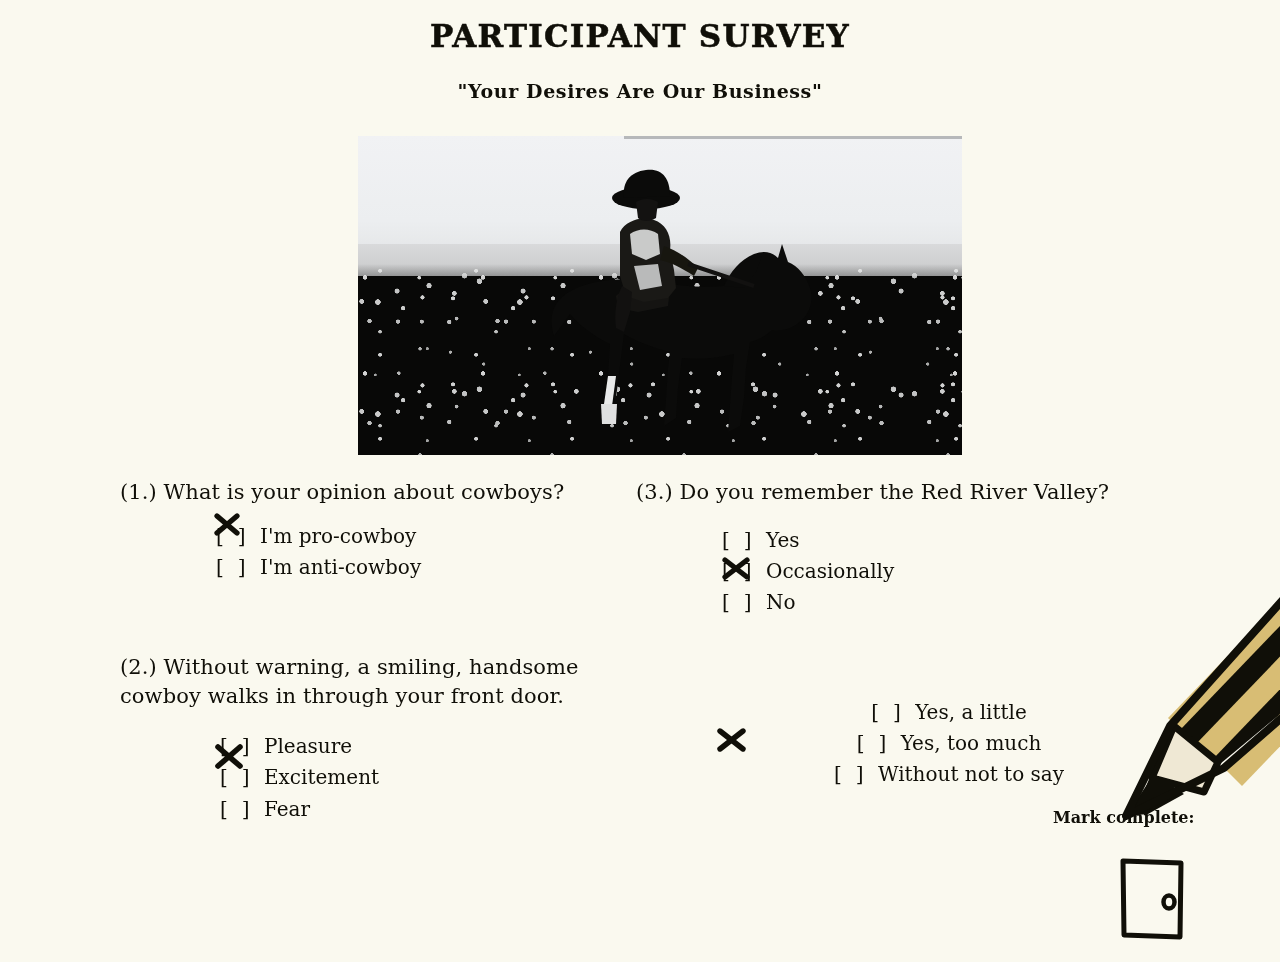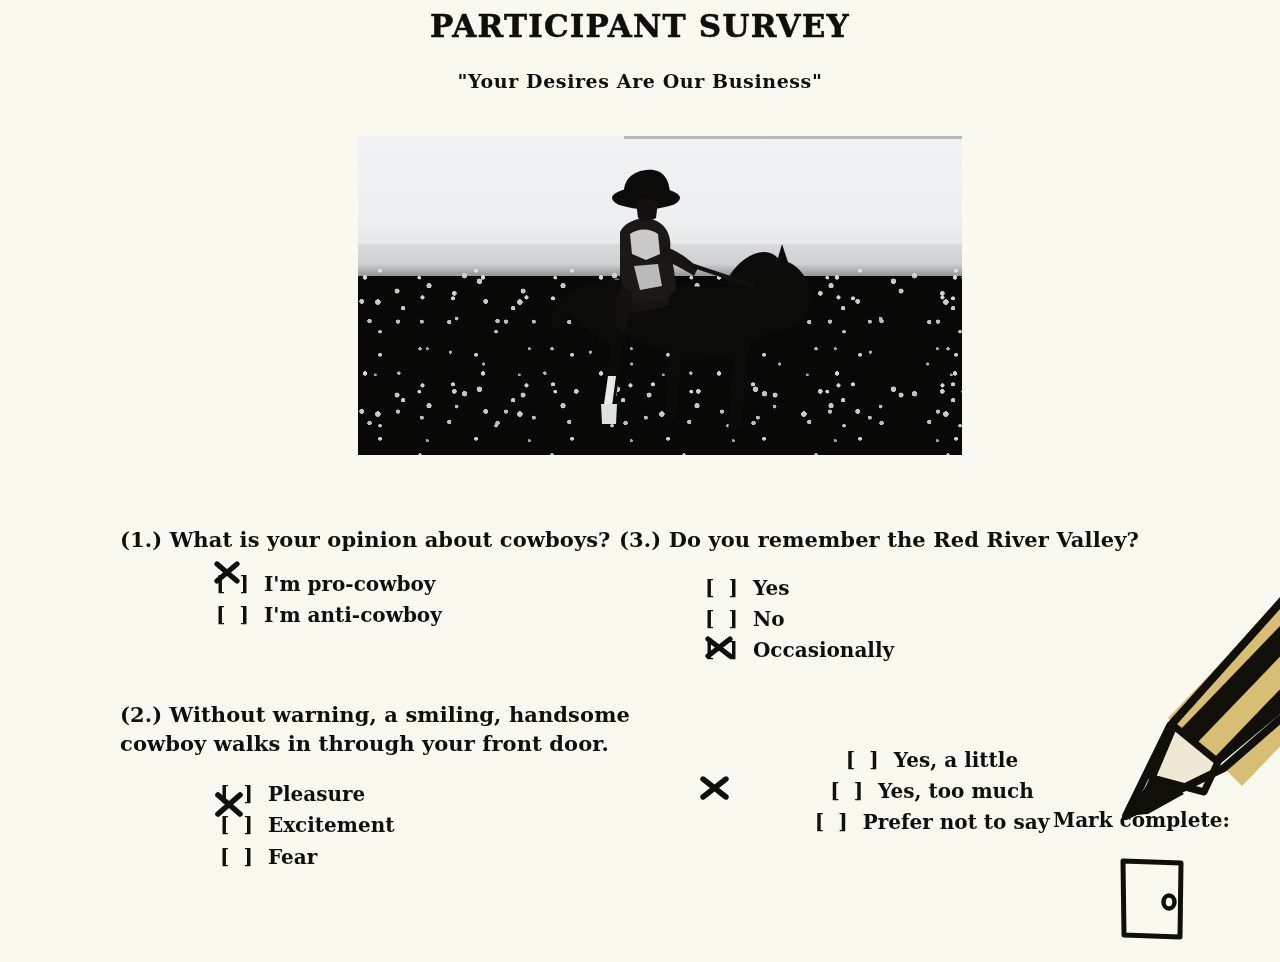--- a/index.html
+++ b/index.html
@@ -19,21 +19,21 @@
   }
 
   
   .hdr { text-align: center; }
   .title {
     font-family: "DejaVu Serif", "Liberation Serif", serif;
     font-weight: bold;
     font-size: 31px;
     letter-spacing: 1.2px;
     margin: 0;
-    padding-top: 8px;
+    padding-top: 18px;
     color: #100f08;
     -webkit-text-stroke: 0.5px #100f08;
   }
   .subtitle {
     font-family: "DejaVu Serif", "Liberation Serif", serif;
     font-weight: bold;
     font-size: 19px;
     letter-spacing: 0.6px;
     margin: 0;
     padding-top: 26px;
@@ -112,25 +112,24 @@
   .brush-fade {
     position: absolute; left: 0; top: 40%; width: 100%; height: 14%;
     background: linear-gradient(rgba(8,8,7,0) 0%, rgba(8,8,7,0.55) 55%, rgba(8,8,7,0.95) 100%);
   }
   .photo-svg { position: absolute; left: 0; top: 0; width: 100%; height: 100%; }
 
   
   .qcol {
     position: absolute;
     font-family: "DejaVu Serif", "Liberation Serif", serif;
-    font-weight: bold;
-    margin-top: 48px;
+    font-weight: normal;
   }
   .q-left  { left: 120px; top: 478px; width: 520px; }
-  .q-right { left: 619px; top: 478px; width: 540px; }
+  .q-right { left: 636px; top: 478px; width: 540px; }
 
   .qblock { margin-bottom: 0; }
   .qtext {
     font-size: 21px;
     line-height: 1.38;
     letter-spacing: 0.1px;
     margin: 0;
     color: #100f08;
   }
   .opts { margin: 14px 0 0 96px; }
@@ -165,21 +164,21 @@
   }
   .pencil svg { width: 100%; height: 100%; overflow: visible; }
 
   
   .mark-label {
     position: absolute;
     left: 1053px;
     top: 808px;
     font-family: "DejaVu Serif", "Liberation Serif", serif;
     font-weight: bold;
-    font-size: 20px;
+    font-size: 16px;
     color: #100f08;
     white-space: nowrap;
   }
   .mark-box {
     position: absolute;
     left: 1116px;
     top: 855px;
     width: 72px;
     height: 88px;
   }
@@ -309,34 +308,34 @@
     </p>
     <div class="opts indent-r" style="margin-top:18px;">
 
       <div class="opt">
         <span class="brk">[<span class="gap"></span>]</span>
         <span class="lbl">Yes</span>
       </div>
 
       <div class="opt">
         <span class="brk">[<span class="gap"></span>]</span>
-        <span class="lbl">No</span>
-      </div>
-
-      <div class="opt">
-        <span class="brk">[<span class="gap"></span>]</span>
         <span class="lbl">Occasionally</span>
         <span class="xmark" style="left:-3px; top:-4px;">
           <svg viewBox="0 0 34 34">
             <path d="M6 8 L28 25" stroke="#100f08" stroke-width="5.2" stroke-linecap="round" fill="none"></path>
             <path d="M28 8 L6 25" stroke="#100f08" stroke-width="5.2" stroke-linecap="round" fill="none"></path>
           </svg>
         </span>
       </div>
 
+      <div class="opt">
+        <span class="brk">[<span class="gap"></span>]</span>
+        <span class="lbl">No</span>
+      </div>
+
     </div>
   </div>
 
   <div class="qblock" style="margin-top:78px;">
     <div class="opts indent-r" style="margin-top:26px;text-align:center;">
 
       <div class="opt">
         <span class="brk">[<span class="gap"></span>]</span>
         <span class="lbl">Yes, a little</span>
       </div>
@@ -347,21 +346,21 @@
         <span class="xmark" style="left:-8px; top:-6px; width:36px; height:36px;">
           <svg viewBox="0 0 36 36">
             <path d="M6 9 L29 27" stroke="#100f08" stroke-width="5.4" stroke-linecap="round" fill="none"></path>
             <path d="M29 9 L6 27" stroke="#100f08" stroke-width="5.4" stroke-linecap="round" fill="none"></path>
           </svg>
         </span>
       </div>
 
       <div class="opt">
         <span class="brk">[<span class="gap"></span>]</span>
-        <span class="lbl">Prefer not to say</span>
+        <span class="lbl">Without not to say</span>
       </div>
 
     </div>
   </div>
 
 </div>
 
 <div class="pencil">
   <svg viewBox="0 0 190 250">
     <g transform="rotate(0)">

